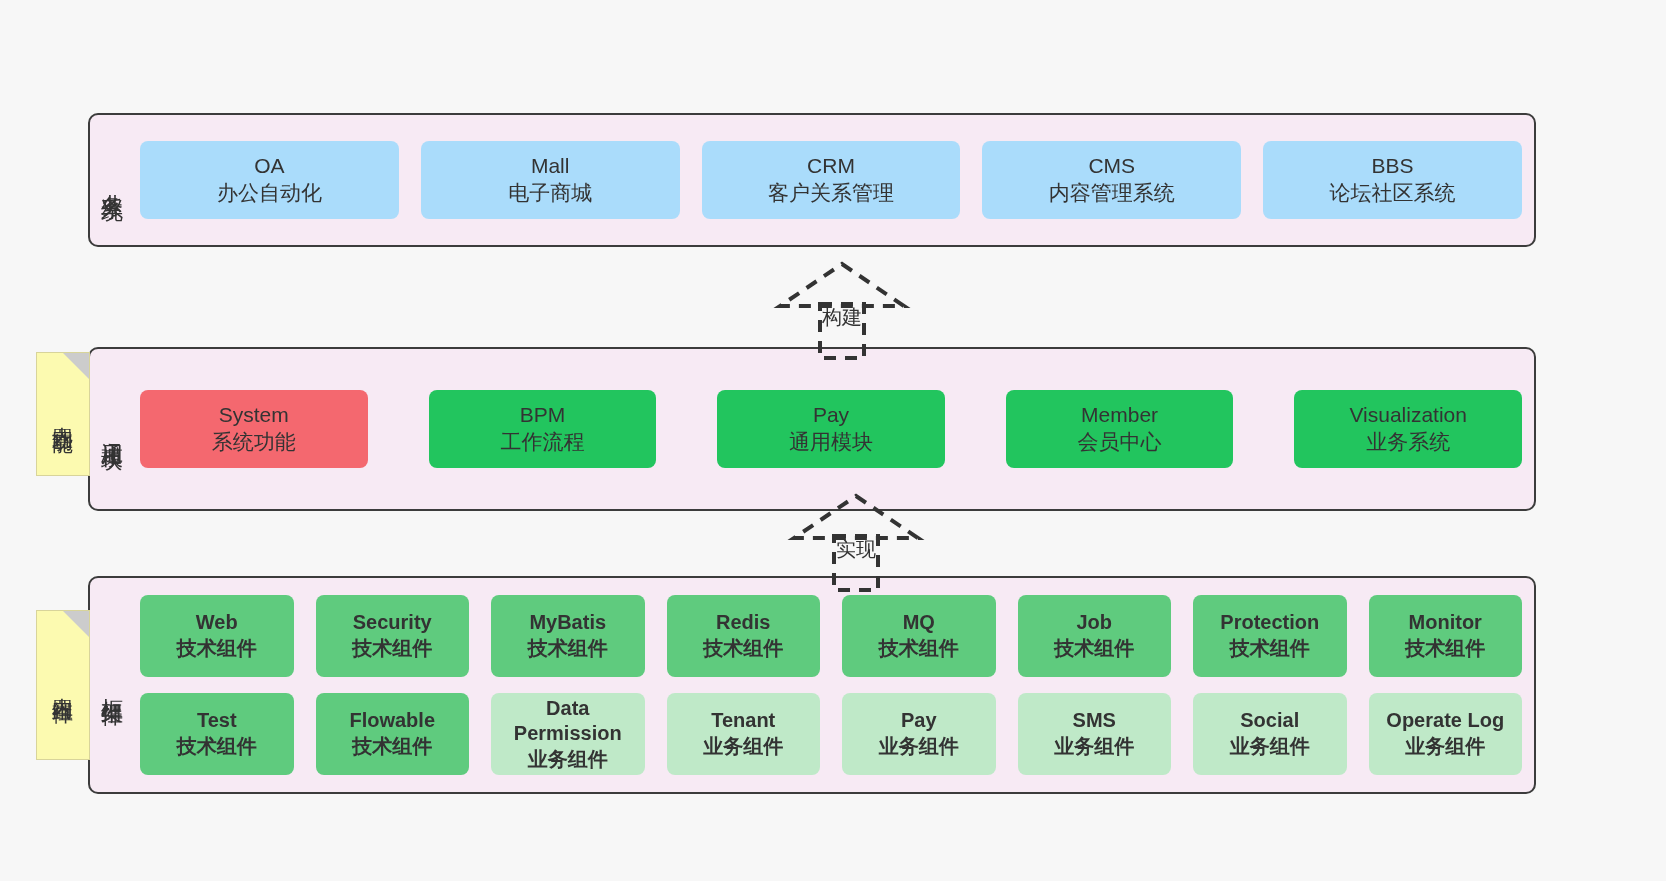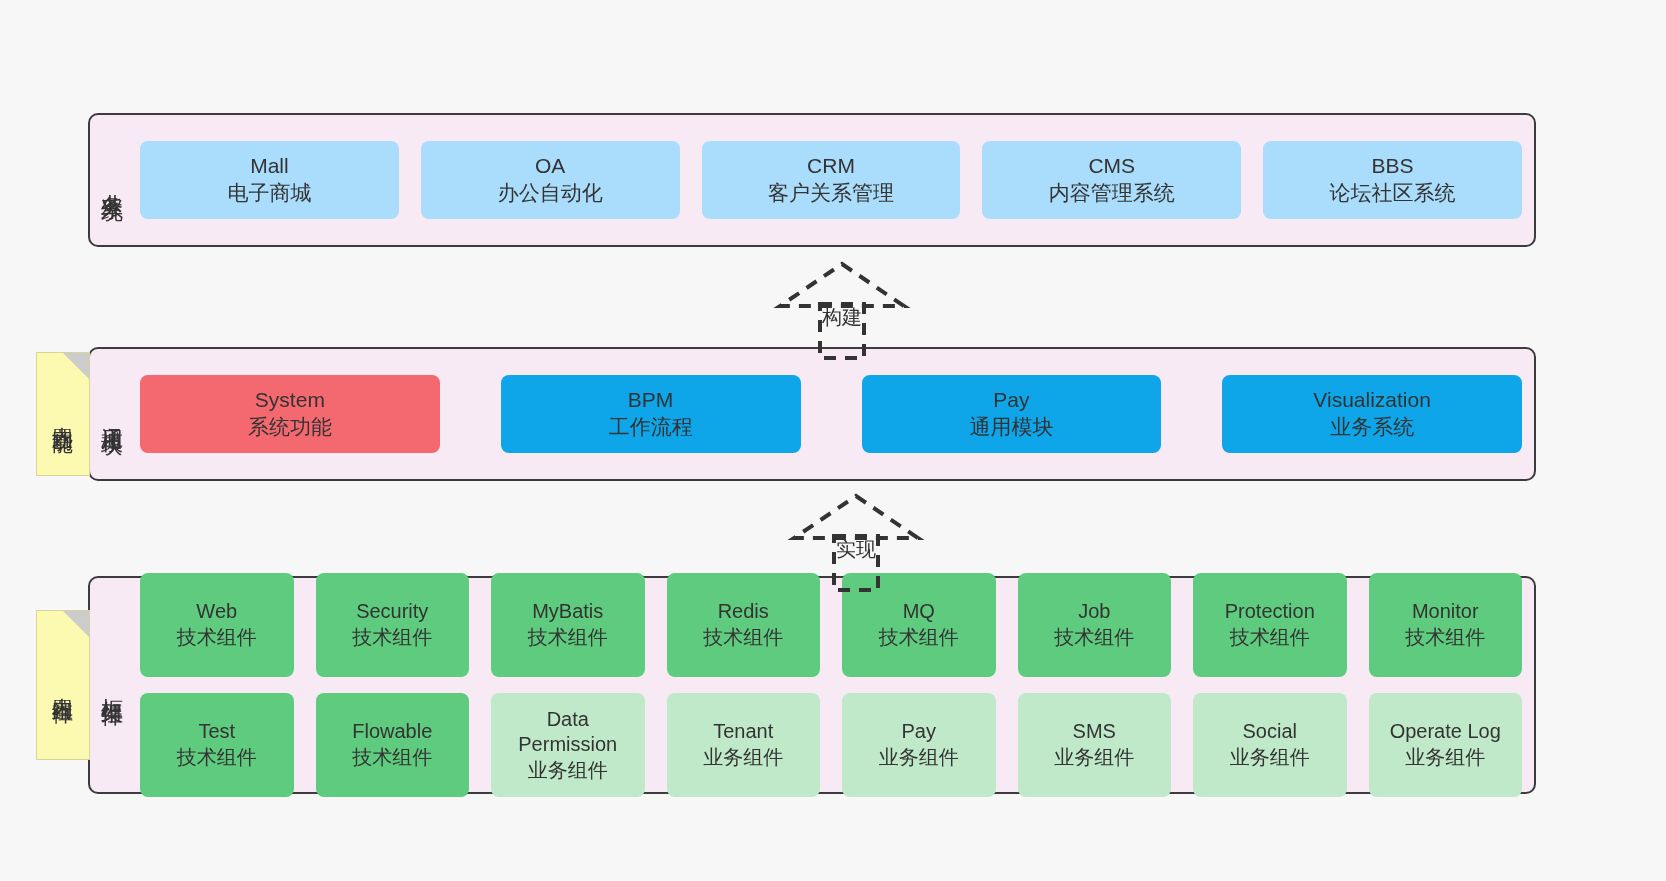--- a/index.html
+++ b/index.html
@@ -72,39 +72,39 @@
     color: #333;
     box-sizing: border-box;
     padding: 6px 4px;
   }
   .cell .t-en { display: block; }
   .cell .t-cn { display: block; }
 
   
   .c-blue        { background: #aadcfb; }
   .c-red         { background: #f4686f; }
-  .c-pink        { background: #0ea5e9; margin-left: 39px; }
+  .c-pink        { background: #22c55e; margin-left: 39px; }
   .c-green       { background: #5fcb7e; }
   .c-green-light { background: #bfe9c8; }
 
   
   #layer-business {
     left: 88px;  top: 113px;  width: 1448px; height: 134px;
   }
   #layer-business .cell { height: 78px; }
 
   #layer-common {
-    left: 88px;  top: 347px;  width: 1448px; height: 134px; justify-content: center;
+    left: 88px;  top: 347px;  width: 1448px; height: 164px; justify-content: center;
   }
   #layer-common .cell { height: 78px; }
 
   #layer-framework {
     left: 88px;  top: 576px;  width: 1448px; height: 218px;
   }
-  #layer-framework .cell { height: 104px; }
+  #layer-framework .cell { height: 82px; font-weight: bold; }
   #layer-framework .layer-body { gap: 16px; }
   #layer-framework .cell { font-size: 20px; }
 
   
   .sticky {
     position: absolute;
     background: #fcfab0;
     border: 1px solid #d8d49a;
     box-sizing: border-box;
     display: flex;
@@ -155,26 +155,26 @@
 </style>
 </head>
 <body>
 
 <div id="stage">
     <div class="layer" id="layer-business">
       <div class="layer-label">业务系统</div>
       <div class="layer-body">
         <div class="row">
           <div class="cell c-blue">
+            <span class="t-en">OA</span>
+            <span class="t-cn">办公自动化</span>
+          </div>
+          <div class="cell c-blue">
             <span class="t-en">Mall</span>
             <span class="t-cn">电子商城</span>
-          </div>
-          <div class="cell c-blue">
-            <span class="t-en">OA</span>
-            <span class="t-cn">办公自动化</span>
           </div>
           <div class="cell c-blue">
             <span class="t-en">CRM</span>
             <span class="t-cn">客户关系管理</span>
           </div>
           <div class="cell c-blue">
             <span class="t-en">CMS</span>
             <span class="t-cn">内容管理系统</span>
           </div>
           <div class="cell c-blue">
@@ -194,20 +194,24 @@
           </div>
           <div class="cell c-pink">
             <span class="t-en">BPM</span>
             <span class="t-cn">工作流程</span>
           </div>
           <div class="cell c-pink">
             <span class="t-en">Pay</span>
             <span class="t-cn">通用模块</span>
           </div>
           <div class="cell c-pink">
+            <span class="t-en">Member</span>
+            <span class="t-cn">会员中心</span>
+          </div>
+          <div class="cell c-pink">
             <span class="t-en">Visualization</span>
             <span class="t-cn">业务系统</span>
           </div>
         </div>
       </div>
     </div>
     <div class="sticky" id="sticky-common">
       <span class="fold"></span>
       <span>内置功能</span>
     </div>

